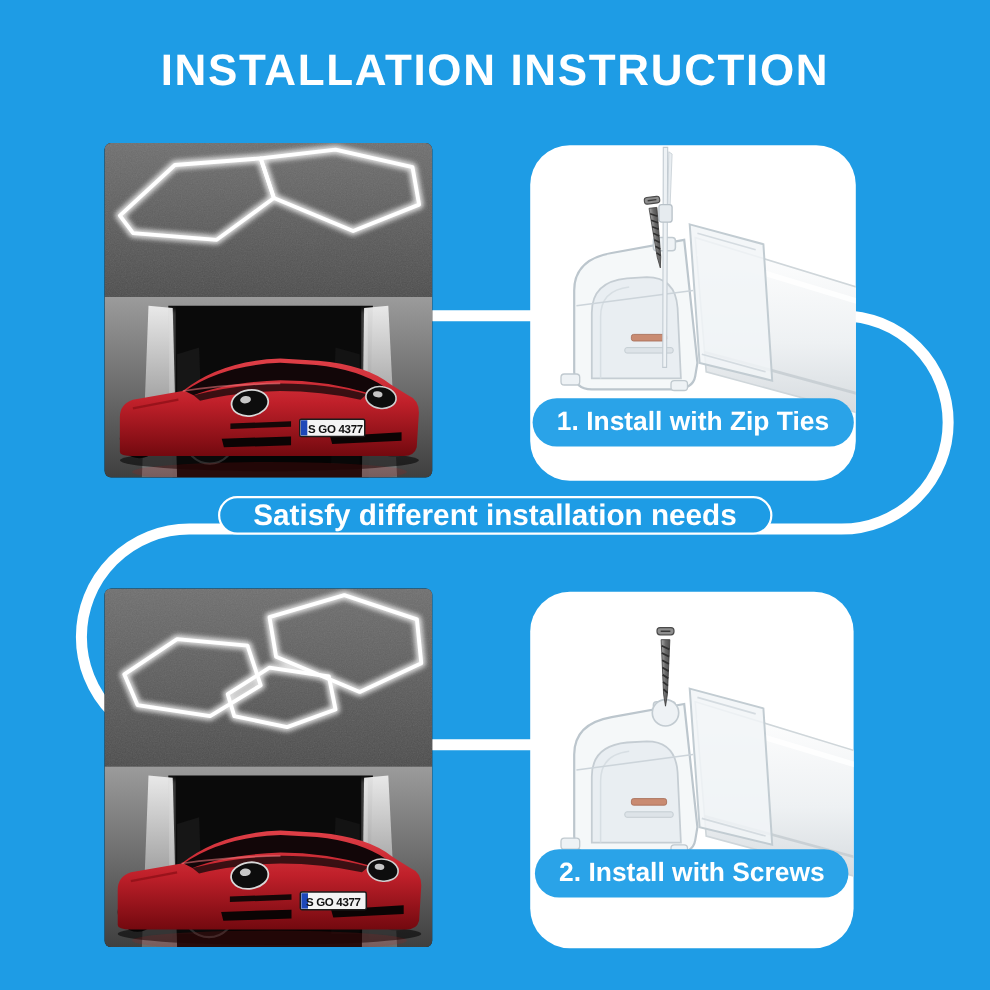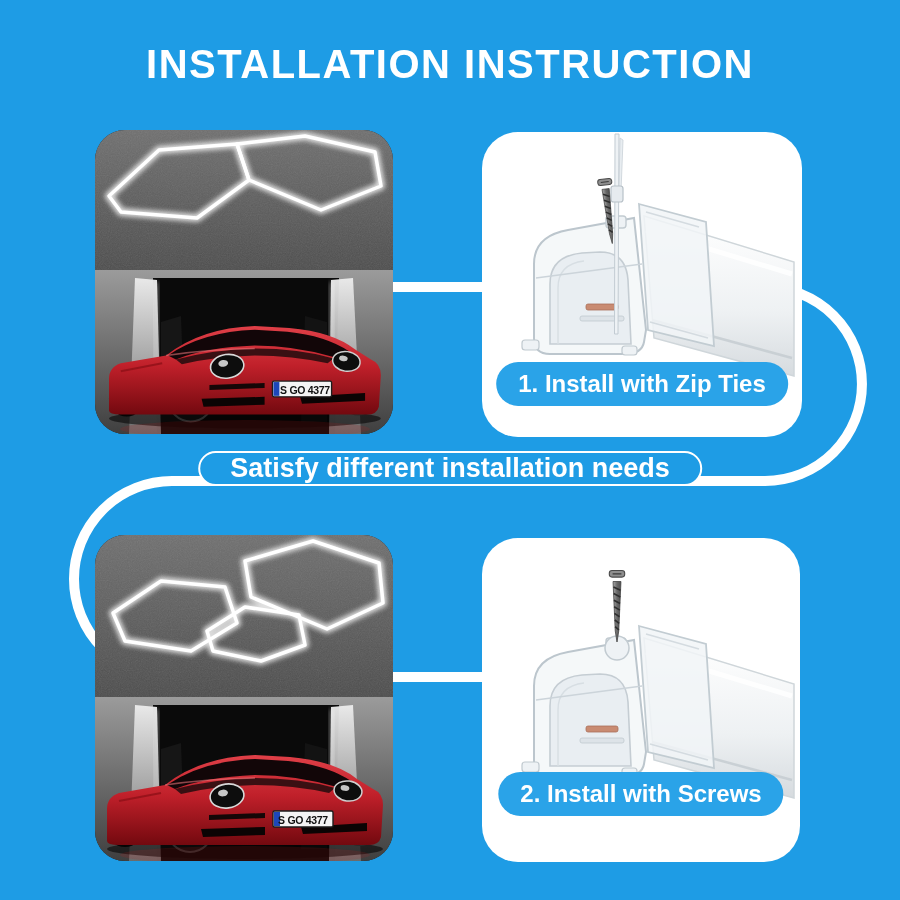--- a/index.html
+++ b/index.html
@@ -12,26 +12,26 @@
   .page{position:relative;width:900px;height:900px;overflow:hidden;background:var(--background);}
 
   .title{
     position:absolute;top:42px;left:0;right:0;text-align:center;
     color:var(--text-white);font-size:40px;font-weight:700;letter-spacing:1.5px;
     white-space:nowrap;
   }
 
   svg.flow{position:absolute;left:0;top:0;width:900px;height:900px;z-index:1;}
 
-  .photo{position:absolute;border-radius:30px;overflow:hidden;z-index:2;background:#1a1a1a;}
+  .photo{position:absolute;border-radius:6px;overflow:hidden;z-index:2;background:#1a1a1a;}
   .photo.p1{left:95px;top:130px;width:298px;height:304px;}
   .photo.p2{left:95px;top:535px;width:298px;height:326px;}
   .photo svg{display:block;width:100%;height:100%;}
 
-  .card{position:absolute;background:#fff;border-radius:36px;z-index:2;padding-left:24px;}
+  .card{position:absolute;background:#fff;border-radius:36px;z-index:2;}
   .card.c1{left:482px;top:132px;width:296px;height:305px;}
   .card.c2{left:482px;top:538px;width:294px;height:324px;}
   .card svg.product{position:absolute;left:0;top:0;width:100%;height:100%;border-radius:36px;}
 
   .step-pill{
     position:absolute;left:50%;transform:translateX(-50%);
     background:var(--pill-blue);color:var(--text-white);
     border-radius:999px;font-size:24px;font-weight:700;
     padding:8px 22px;white-space:nowrap;z-index:3;
   }

